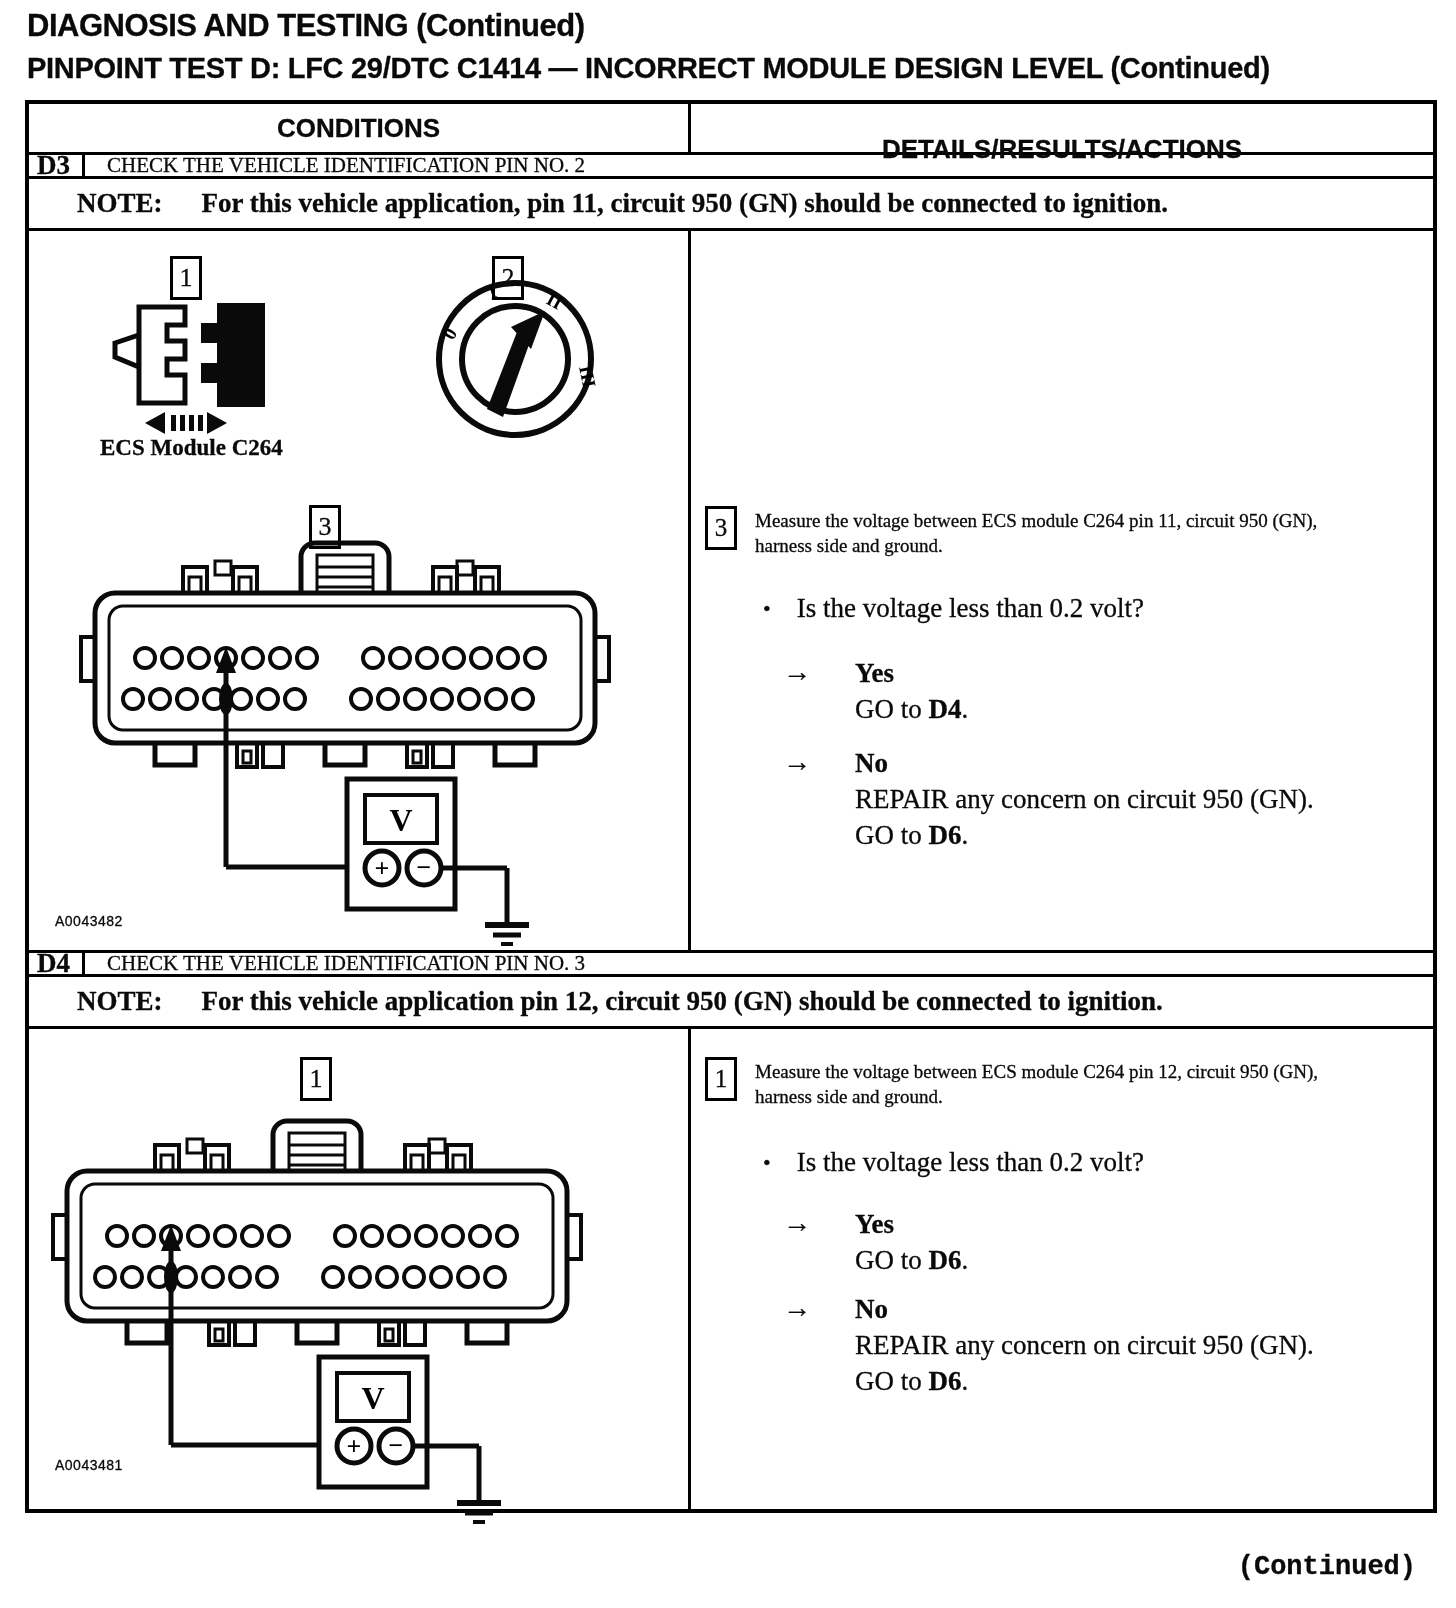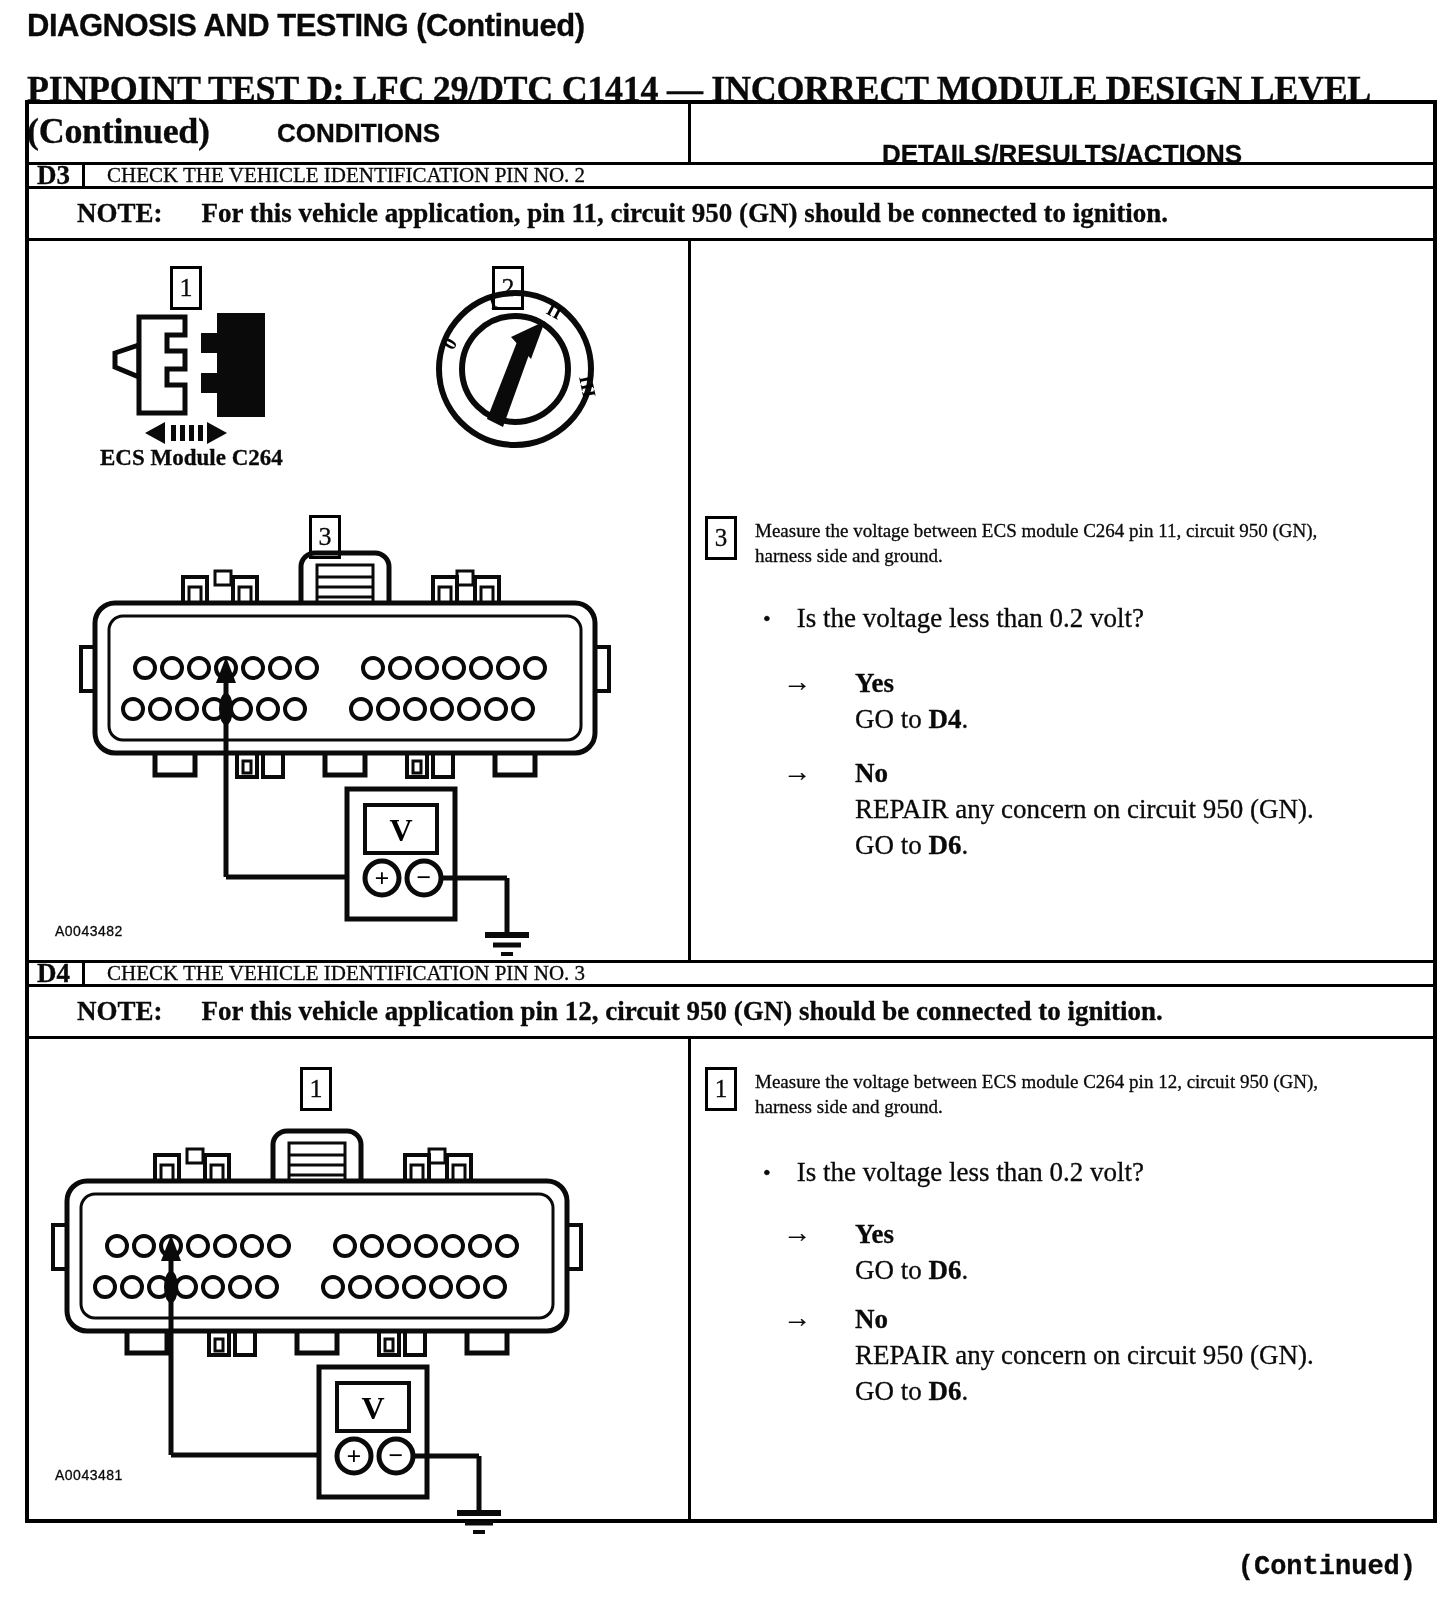--- a/index.html
+++ b/index.html
@@ -8,29 +8,29 @@
     width:1456px; height:1608px; position:relative; overflow:hidden;
     font-family:"Liberation Serif", serif; color:#0a0a0a;
     -webkit-text-stroke:0.3px currentColor;
   }
   .section-title {
     position:absolute; left:27px; top:8px;
     font-family:"Liberation Sans", sans-serif; font-weight:bold;
     font-size:31px; letter-spacing:-0.5px;
   }
   .test-title {
-    position:absolute; left:27px; top:68px;
-    font-family:Liberation Serif, serif; font-weight:bold;
-    font-size:36px; letter-spacing:-0.3px;
+    position:absolute; left:27px; top:52px;
+    font-family:Liberation Sans, sans-serif; font-weight:bold;
+    font-size:29px; letter-spacing:-0.3px;
   }
   .ptable {
     position:absolute; left:25px; top:100px; width:1412px;
     border:4px solid #000;
   }
-  .hrow { display:flex; height:61px; border-bottom:3px solid #000; }
+  .hrow { display:flex; height:51px; border-bottom:3px solid #000; }
   .hcell {
     font-family:"Liberation Sans", sans-serif; font-weight:bold; font-size:26px;
     display:flex; align-items:center; justify-content:center;
   }
   .hcell.left  { width:662px; border-right:3px solid #000; }
   .hcell.right { flex:1;margin-top:43px; }
   .steprow { display:flex; align-items:stretch; height:24px; border-bottom:3px solid #000; }
   .stepid {
     font-weight:bold; font-size:27px; padding:0 12px 0 8px;
     border-right:3px solid #000; display:flex; align-items:center;

